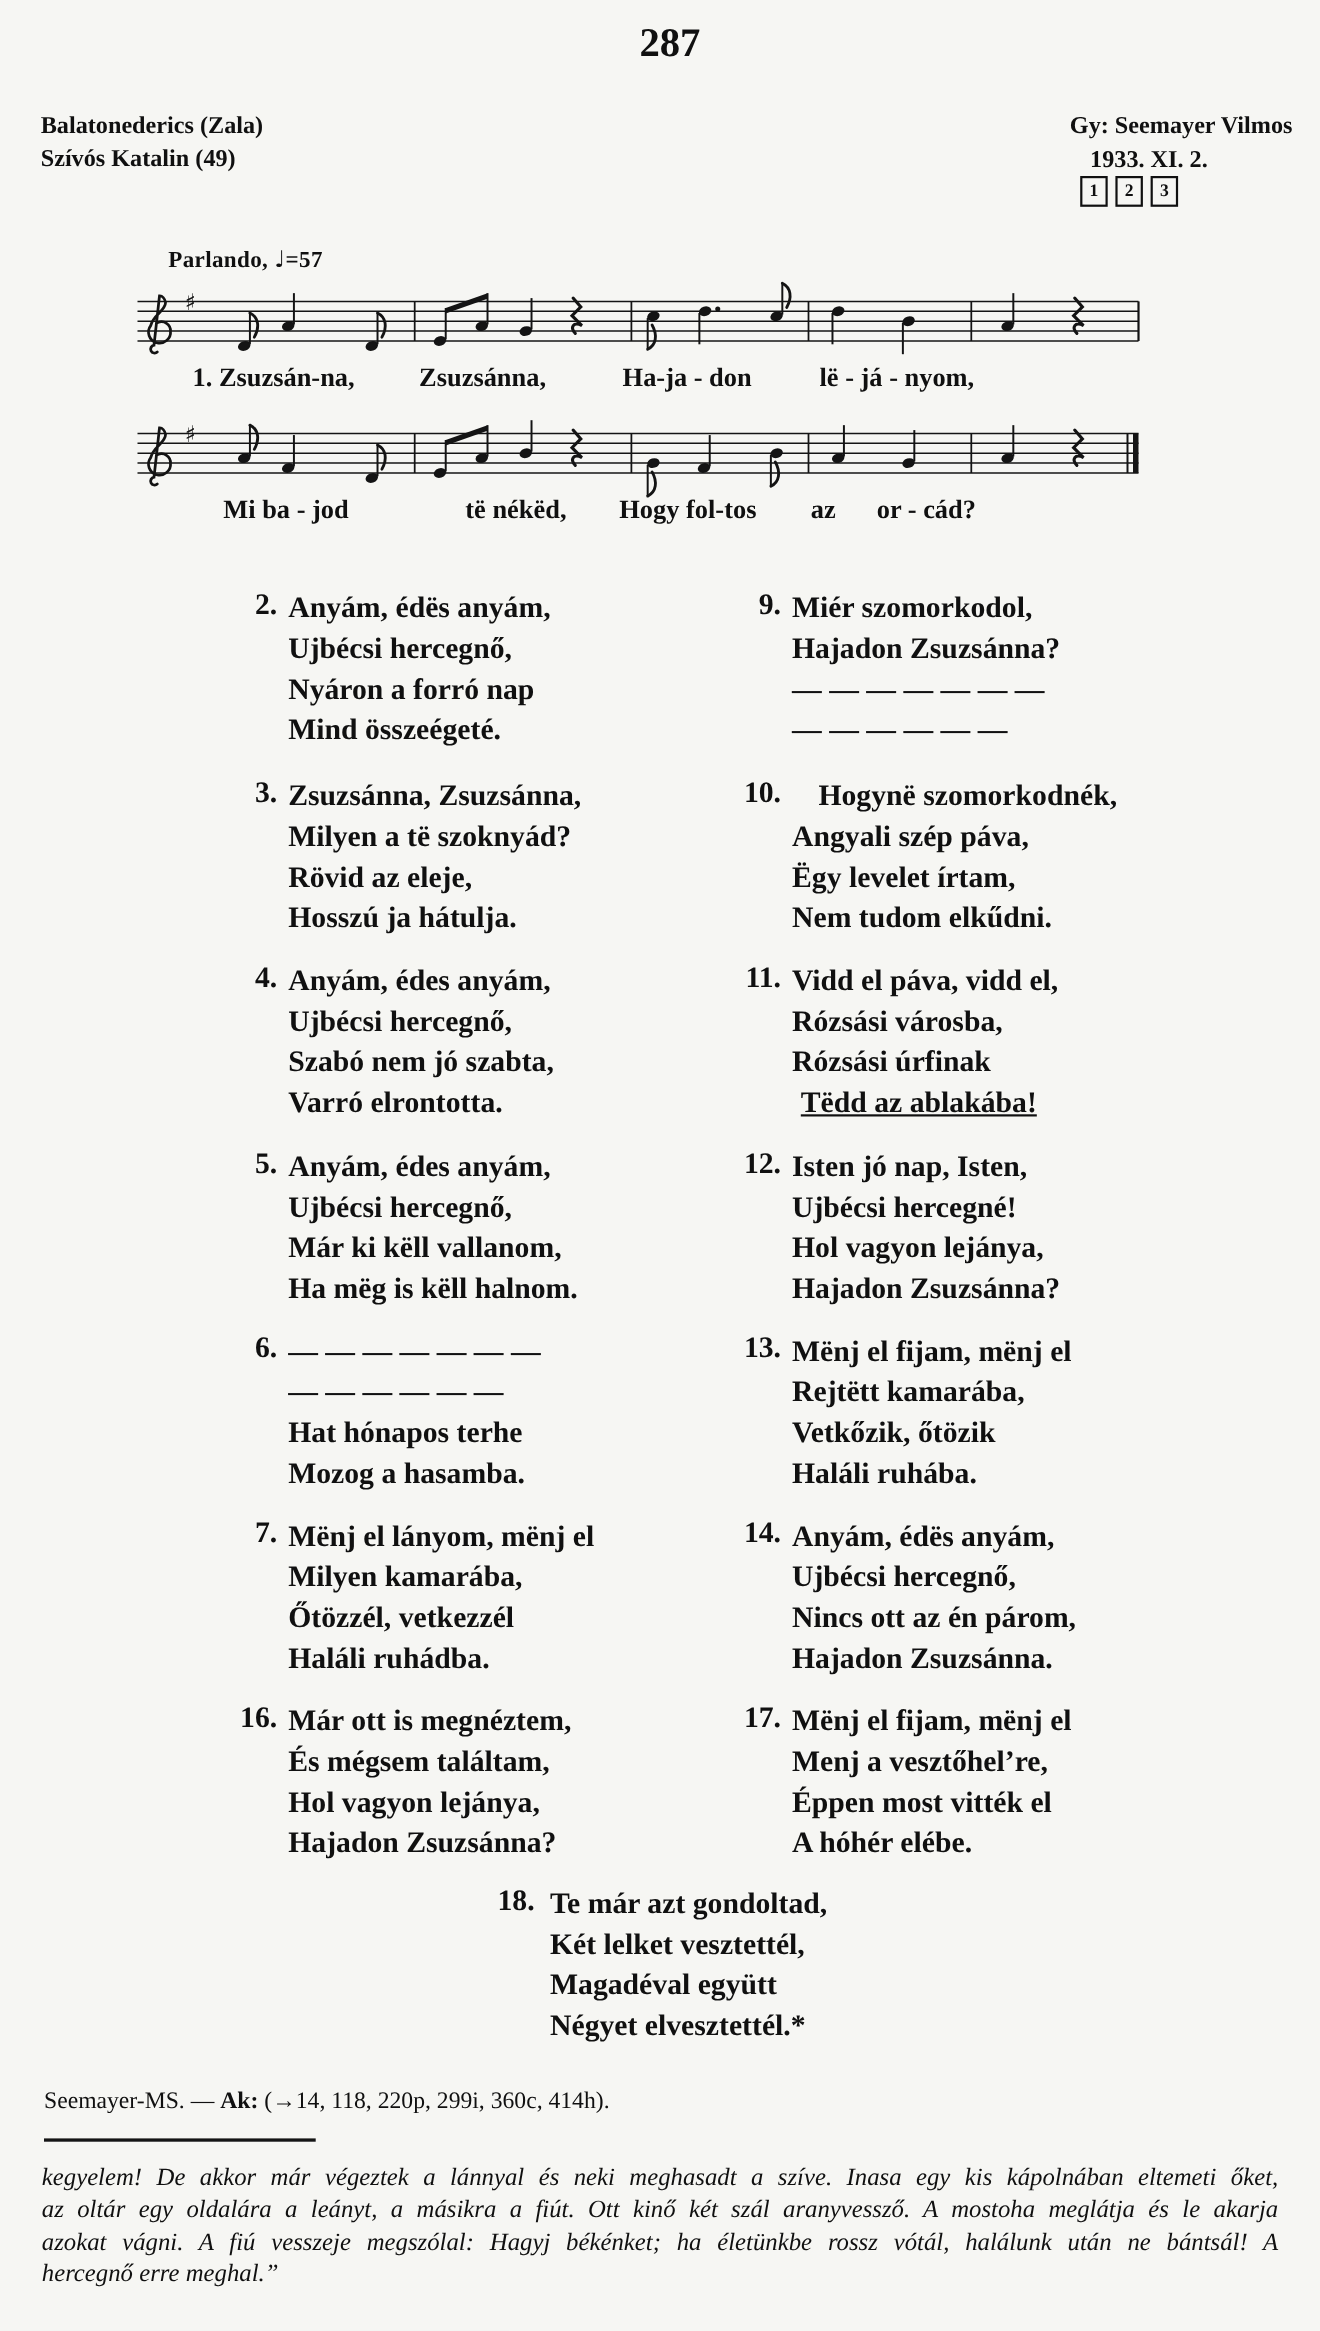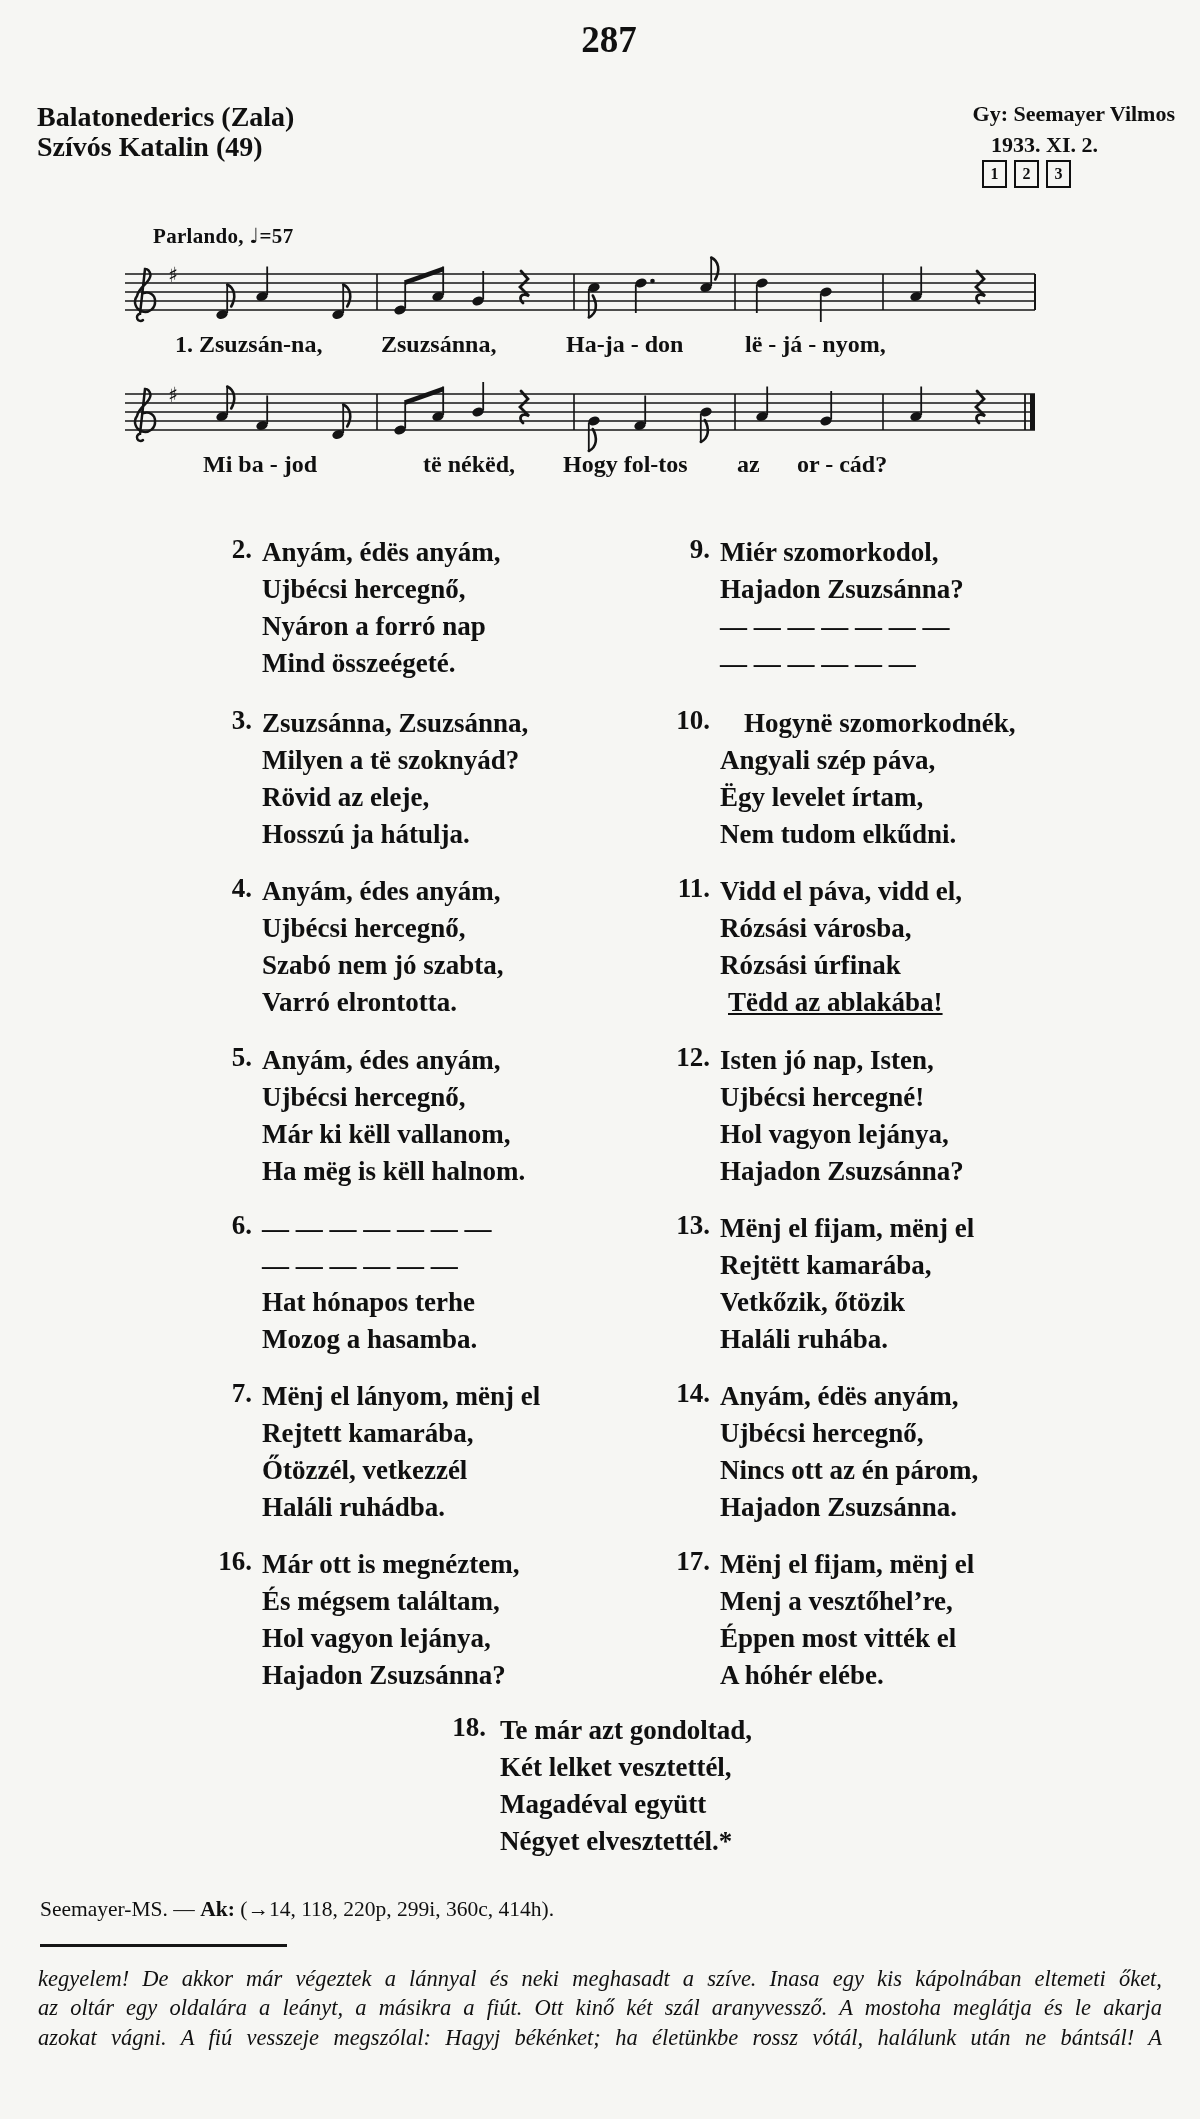--- a/index.html
+++ b/index.html
@@ -3,21 +3,21 @@
 <meta charset="utf-8">
 <style>
   html,body{margin:0;padding:0;background:#e8e8e6;}
   #page{
     position:relative;width:1200px;height:2119px;margin:0 auto;
     background:#f6f6f3;color:#101010;overflow:hidden;
     font-family:"Liberation Serif","DejaVu Serif",serif;
   }
   .abs{position:absolute;white-space:nowrap;}
   .page-number{font-size:37px;font-weight:700;text-align:center;width:120px;}
-  .hdr{font-size:28px;font-weight:700;}
+  .hdr{font-size:22px;font-weight:700;}
   .hdr-r{font-size:22px;font-weight:700;}
   .right-edge{text-align:right;}
   .boxes{display:flex;gap:7px;}
   .numbox{
     width:21px;height:24px;border:2px solid #101010;
     display:flex;align-items:center;justify-content:center;
     font-size:16px;font-weight:700;
   }
   .tempo{font-size:21px;font-weight:700;letter-spacing:.3px;}
   .tempo .notesym{font-family:"DejaVu Sans",sans-serif;font-weight:400;}
@@ -185,21 +185,21 @@
       <div class="abs verse-line" style="left: 262px; top: 1079px;">Ujbécsi hercegnő,</div>
       <div class="abs verse-line" style="left: 262px; top: 1116px;">Már ki këll vallanom,</div>
       <div class="abs verse-line" style="left: 262px; top: 1153px;">Ha mëg is këll halnom.</div>
       <div class="abs verse-num" style="left: 180px; top: 1210px;">6.</div>
       <div class="abs verse-line" style="left: 262px; top: 1210px;">— — — — — — —</div>
       <div class="abs verse-line" style="left: 262px; top: 1247px;">— — — — — —</div>
       <div class="abs verse-line" style="left: 262px; top: 1284px;">Hat hónapos terhe</div>
       <div class="abs verse-line" style="left: 262px; top: 1321px;">Mozog a hasamba.</div>
       <div class="abs verse-num" style="left: 180px; top: 1378px;">7.</div>
       <div class="abs verse-line" style="left: 262px; top: 1378px;">Mënj el lányom, mënj el</div>
-      <div class="abs verse-line" style="left: 262px; top: 1415px;">Rejtett kamarába,</div>
+      <div class="abs verse-line" style="left: 262px; top: 1415px;">Milyen kamarába,</div>
       <div class="abs verse-line" style="left: 262px; top: 1452px;">Őtözzél, vetkezzél</div>
       <div class="abs verse-line" style="left: 262px; top: 1489px;">Haláli ruhádba.</div>
       <div class="abs verse-num" style="left: 180px; top: 1546px;">16.</div>
       <div class="abs verse-line" style="left: 262px; top: 1546px;">Már ott is megnéztem,</div>
       <div class="abs verse-line" style="left: 262px; top: 1583px;">És mégsem találtam,</div>
       <div class="abs verse-line" style="left: 262px; top: 1620px;">Hol vagyon lejánya,</div>
       <div class="abs verse-line" style="left: 262px; top: 1657px;">Hajadon Zsuzsánna?</div>
       <div class="abs verse-num" style="left: 638px; top: 534px;">9.</div>
       <div class="abs verse-line" style="left: 720px; top: 534px;">Miér szomorkodol,</div>
       <div class="abs verse-line" style="left: 720px; top: 571px;">Hajadon Zsuzsánna?</div>
@@ -245,15 +245,16 @@
   <div class="abs src" style="left:40px;top:1897px;">
     <span>Seemayer-MS. — </span><b>Ak:</b><span> (→14, 118, 220p, 299i, 360c, 414h).</span>
   </div>
 
   <div class="abs rule" style="left:40px;top:1944px;width:247px;"></div>
 
   <div class="abs footnote" style="left:38px;top:1964px;">
     <div class="fn-line">kegyelem! De akkor már végeztek a lánnyal és neki meghasadt a szíve. Inasa egy kis kápolnában eltemeti őket,</div>
     <div class="fn-line">az oltár egy oldalára a leányt, a másikra a fiút. Ott kinő két szál aranyvessző. A mostoha meglátja és le akarja</div>
     <div class="fn-line">azokat vágni. A fiú vesszeje megszólal: Hagyj békénket; ha életünkbe rossz vótál, halálunk után ne bántsál! A</div>
+    <div class="fn-line last">hercegnő erre meghal.”</div>
   </div>
 
 </div>
 
 </body></html>

